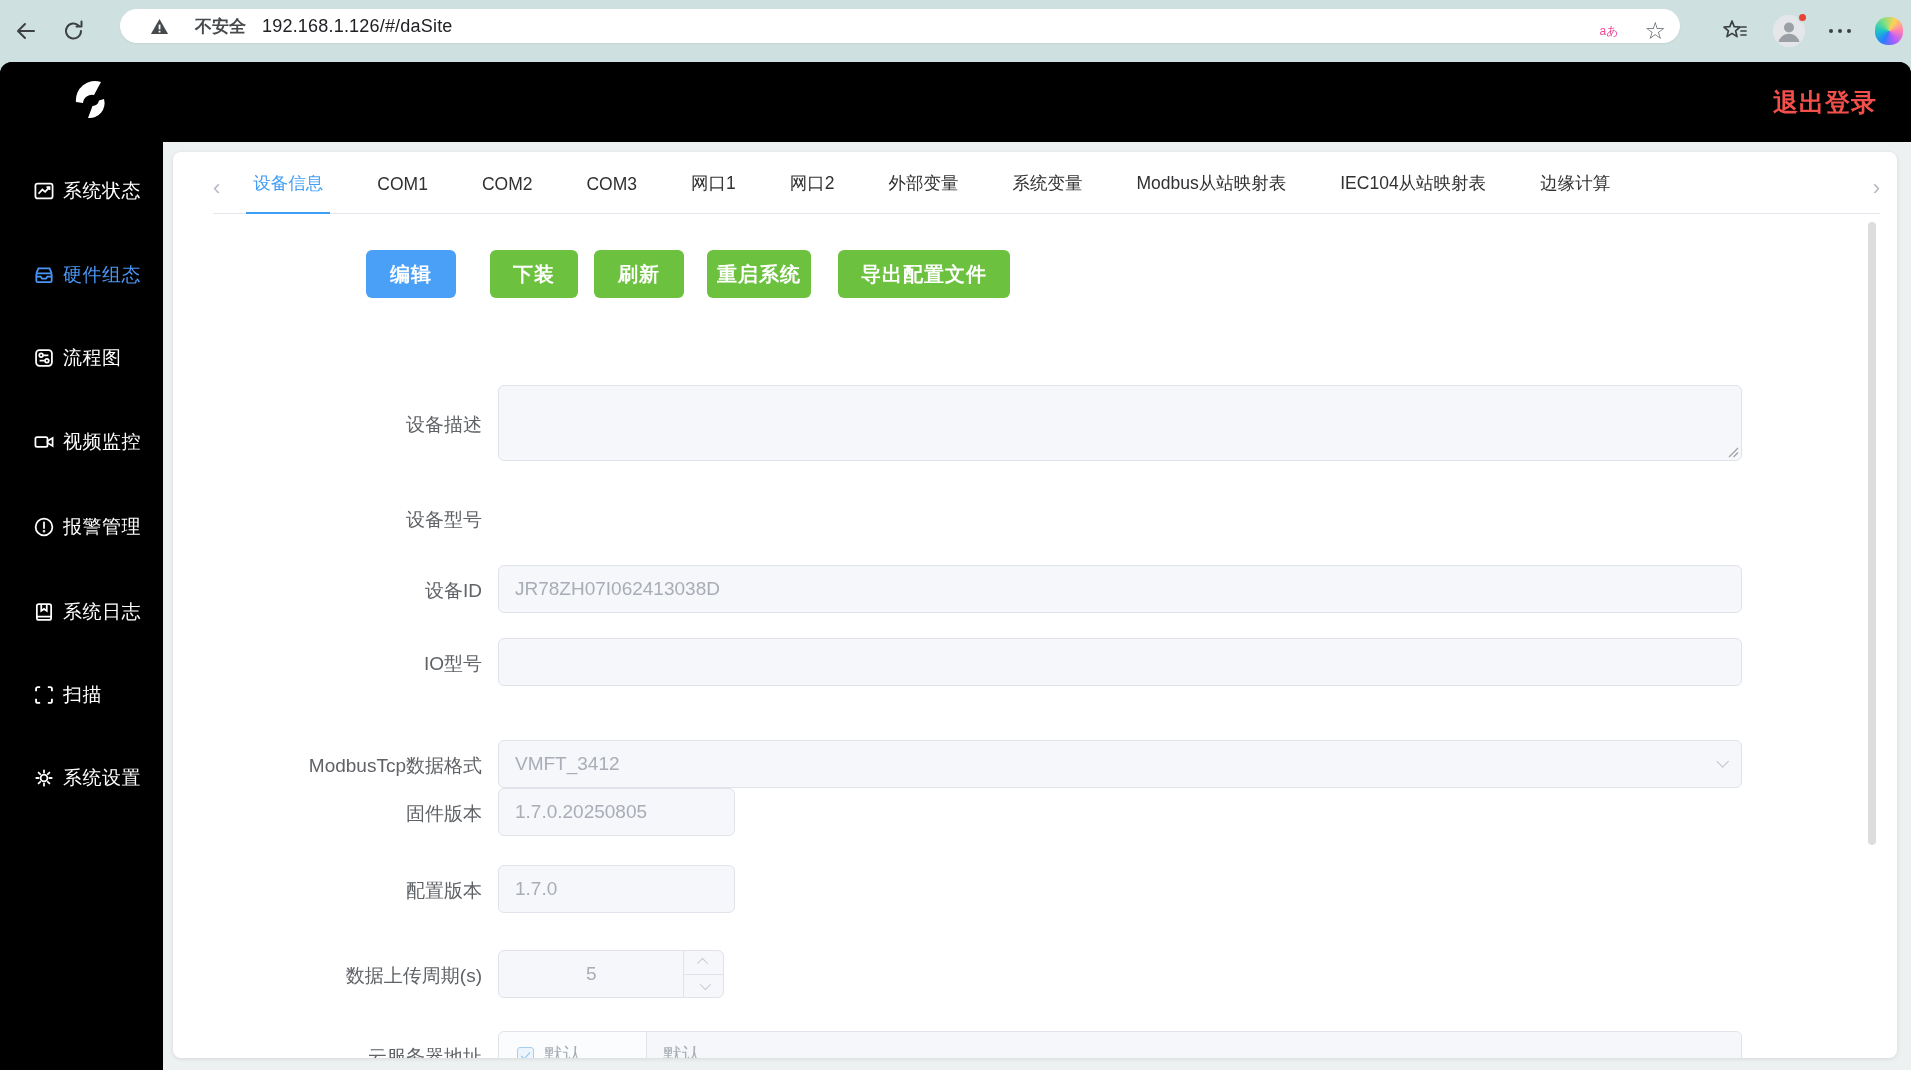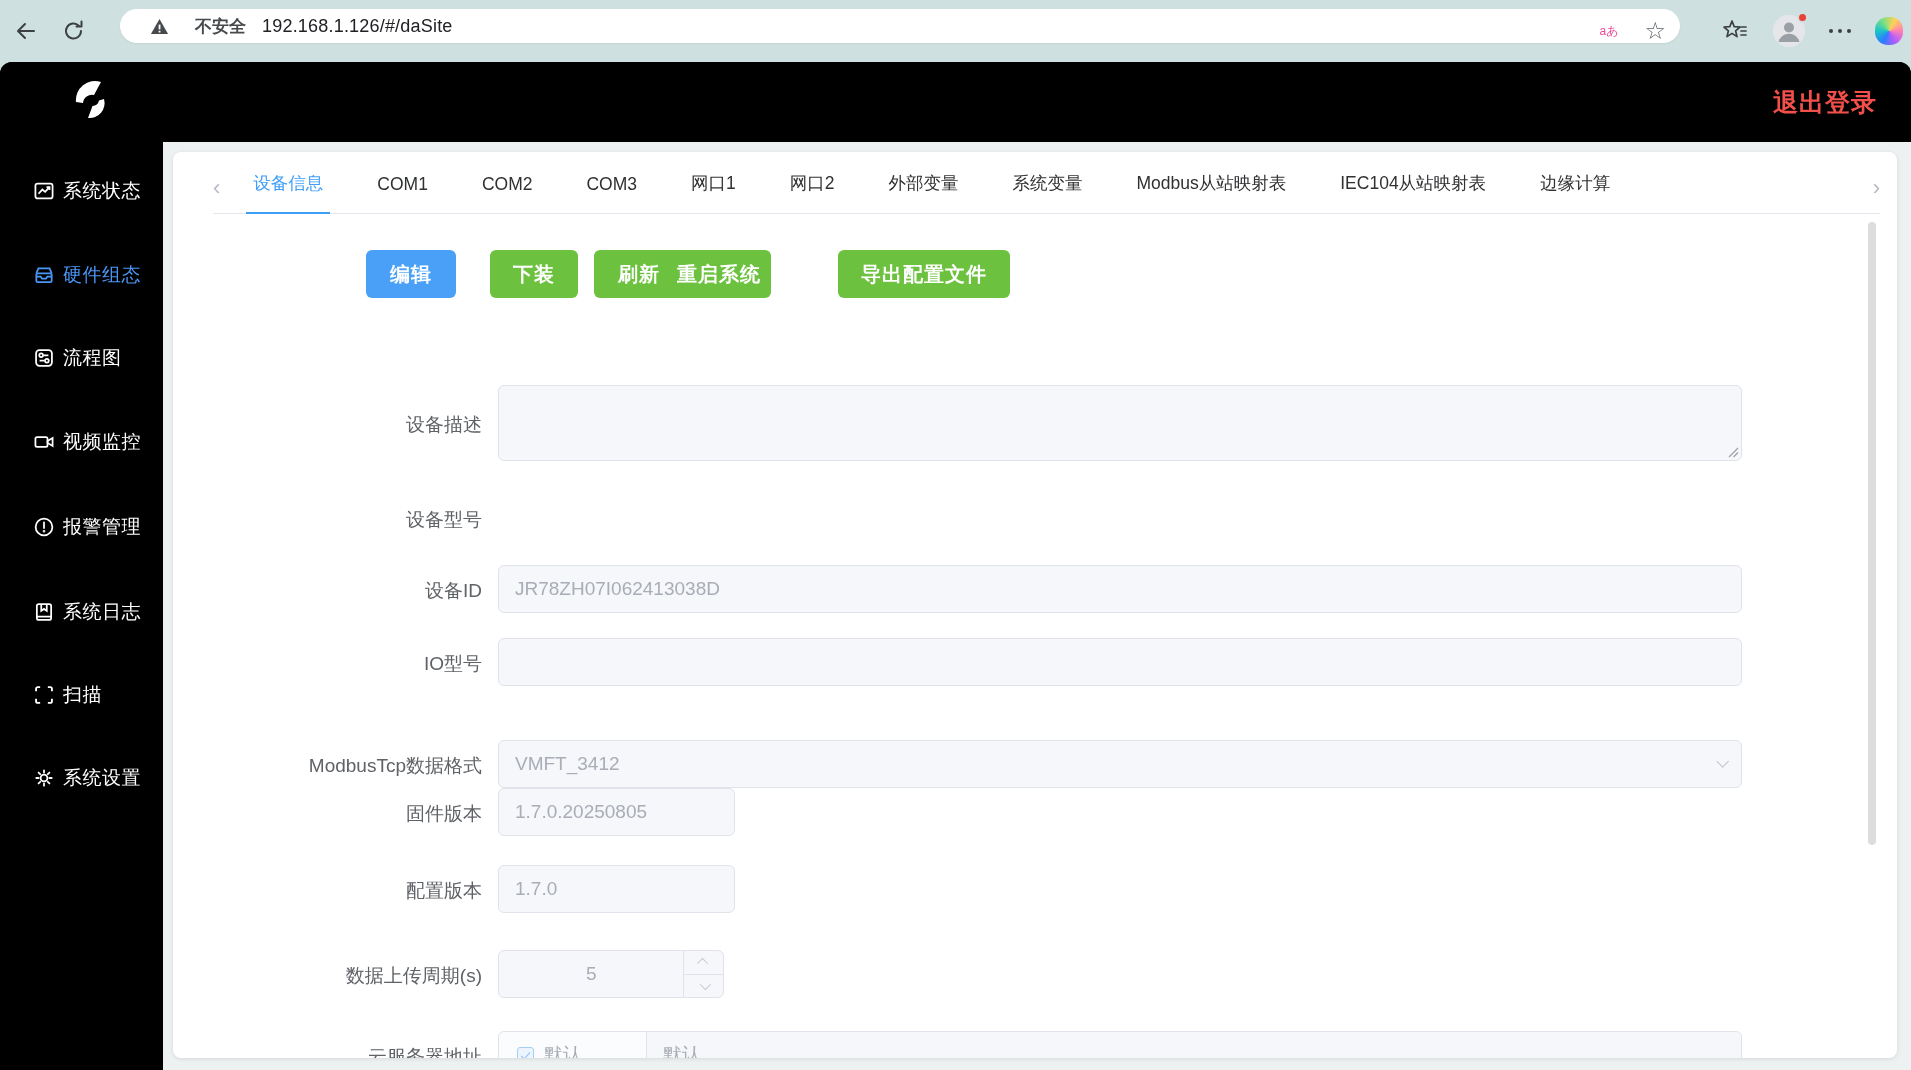--- a/index.html
+++ b/index.html
@@ -247,21 +247,21 @@
         <span class="tab">系统变量</span>
         <span class="tab">Modbus从站映射表</span>
         <span class="tab">IEC104从站映射表</span>
         <span class="tab">边缘计算</span>
         <span class="tab-chevron right">›</span>
       </div>
 
       <button class="btn blue" style="left:193px;  width:90px">编辑</button>
       <button class="btn green" style="left:317px;  width:88px">下装</button>
       <button class="btn green" style="left:421px;  width:90px">刷新</button>
-      <button class="btn green" style="left:494px;  width:104px">重启系统</button>
+      <button class="btn green" style="left:534px;  width:104px">重启系统</button>
       <button class="btn green" style="left:665px;  width:172px">导出配置文件</button>
 
 
       <div class="row" style="top:233px; height:76px">
         <span class="flabel" style="top:27px">设备描述</span>
         <div class="ta-wrap">
           <textarea class="ctl" readonly="" style=""></textarea>
           <svg class="resize-grip" viewBox="0 0 11 11">
               <path d="M1 10 L10 1 M5.5 10 L10 5.5" stroke="#9ca0a6" stroke-width="1.2"></path>
             </svg>

